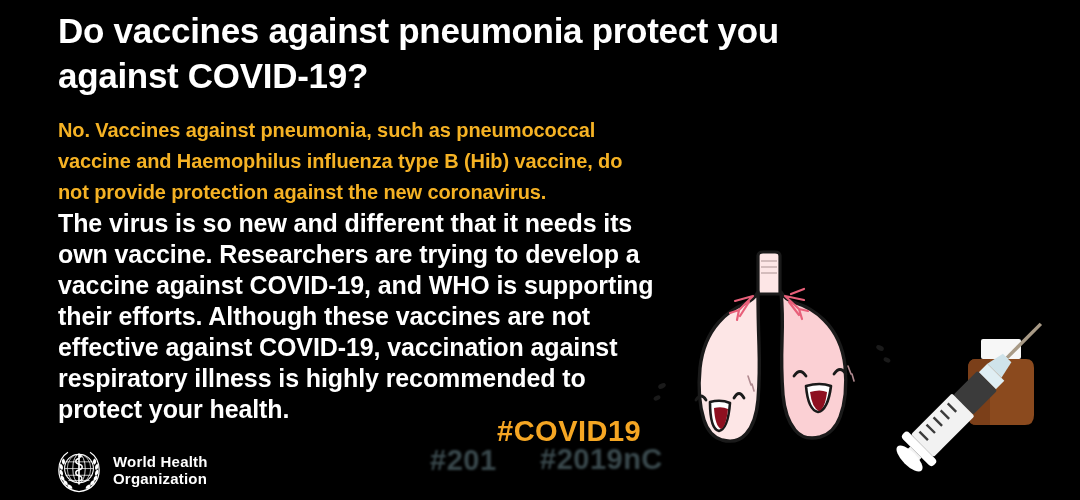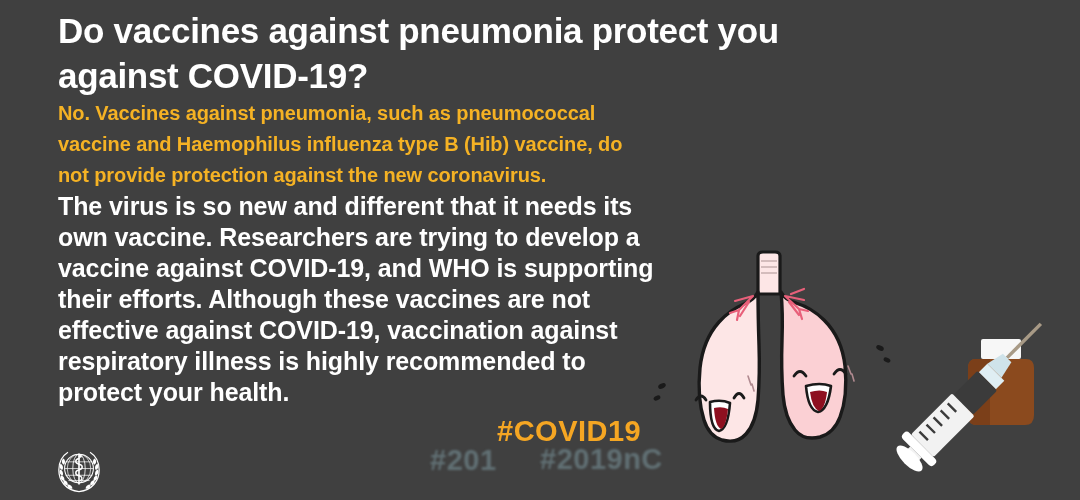--- a/index.html
+++ b/index.html
@@ -7,40 +7,41 @@
   body {
     background:#0093ce;
     font-family:"Liberation Sans", sans-serif;
     overflow:hidden;
     position:relative;
   }
   #poster {
     position:relative;
     width:1080px;
     height:500px;
-    background:#404040;
+    background:#000000;
     overflow:hidden;
   }
 
   
   .text-col {
     position:absolute;
     left:58px;
     top:8px;
     width:600px;
   }
   .headline {
     color:#ffffff;
     font-size:35px;
     font-weight:bold;
     line-height:45px;
     letter-spacing:-0.3px;
     width:830px;
   }
   .lead {
+    margin-top:17px;
     color:#f5b224;
     font-size:20px;
     font-weight:bold;
     line-height:31px;
     letter-spacing:-0.1px;
     width:600px;
   }
   .body-text {
     color:#ffffff;
     font-size:25px;
@@ -149,20 +150,24 @@
         <ellipse cx="50" cy="47" rx="24.5" ry="30" stroke-width="1.4"></ellipse>
         <path d="M22 33 H78 M20 47 H80 M22 61 H78 M28 72 H72" stroke-width="1.5"></path>
       </g>
 
       <g stroke="#ffffff" fill="none">
         <path d="M50 16 V80" stroke-width="3.4"></path>
         <path d="M50 26 C41 28 41 36 50 38 C59 40 59 48 50 50 C41 52 41 60 50 62 C57 63.5 58 69 53 72" stroke-width="3" stroke-linecap="round"></path>
         <circle cx="52.5" cy="21.5" r="3.2" fill="#ffffff" stroke="none"></circle>
       </g>
     </svg>
+    <div class="who-words">
+      <div>World Health</div>
+      <div>Organization</div>
+    </div>
   </div>
 
   <svg class="lungs-art" viewBox="0 0 250 205">
 
     <path d="M110 8 q0 -4 5 -4 h12 q5 0 5 4 v38 h-22 Z" fill="#fde6e6" stroke="#1a1a1a" stroke-width="3.2"></path>
     <path d="M113 13 h16 M113 19 h16 M113 25 h16" stroke="#b9a0a0" stroke-width="1.4" fill="none" opacity="0.8"></path>
 
     <path d="M110 44 q-4 8 -14 12 q-14 6 -25 18 q-16 18 -19 46 q-3 30 4 52 q5 16 18 20 q15 4 24 -6 q10 -11 12 -34 q2 -26 1 -55 q-1 -30 -1 -53Z" fill="#fde6e6" stroke="#1a1a1a" stroke-width="3.4" stroke-linejoin="round"></path>
 
     <path d="M133 44 q4 8 15 11 q16 5 28 17 q18 18 21 46 q3 30 -5 51 q-6 16 -20 20 q-16 4 -25 -7 q-10 -12 -12 -35 q-2 -26 -1 -54 q1 -29 -1 -49Z" fill="#fbd0d4" stroke="#1a1a1a" stroke-width="3.4" stroke-linejoin="round"></path>

